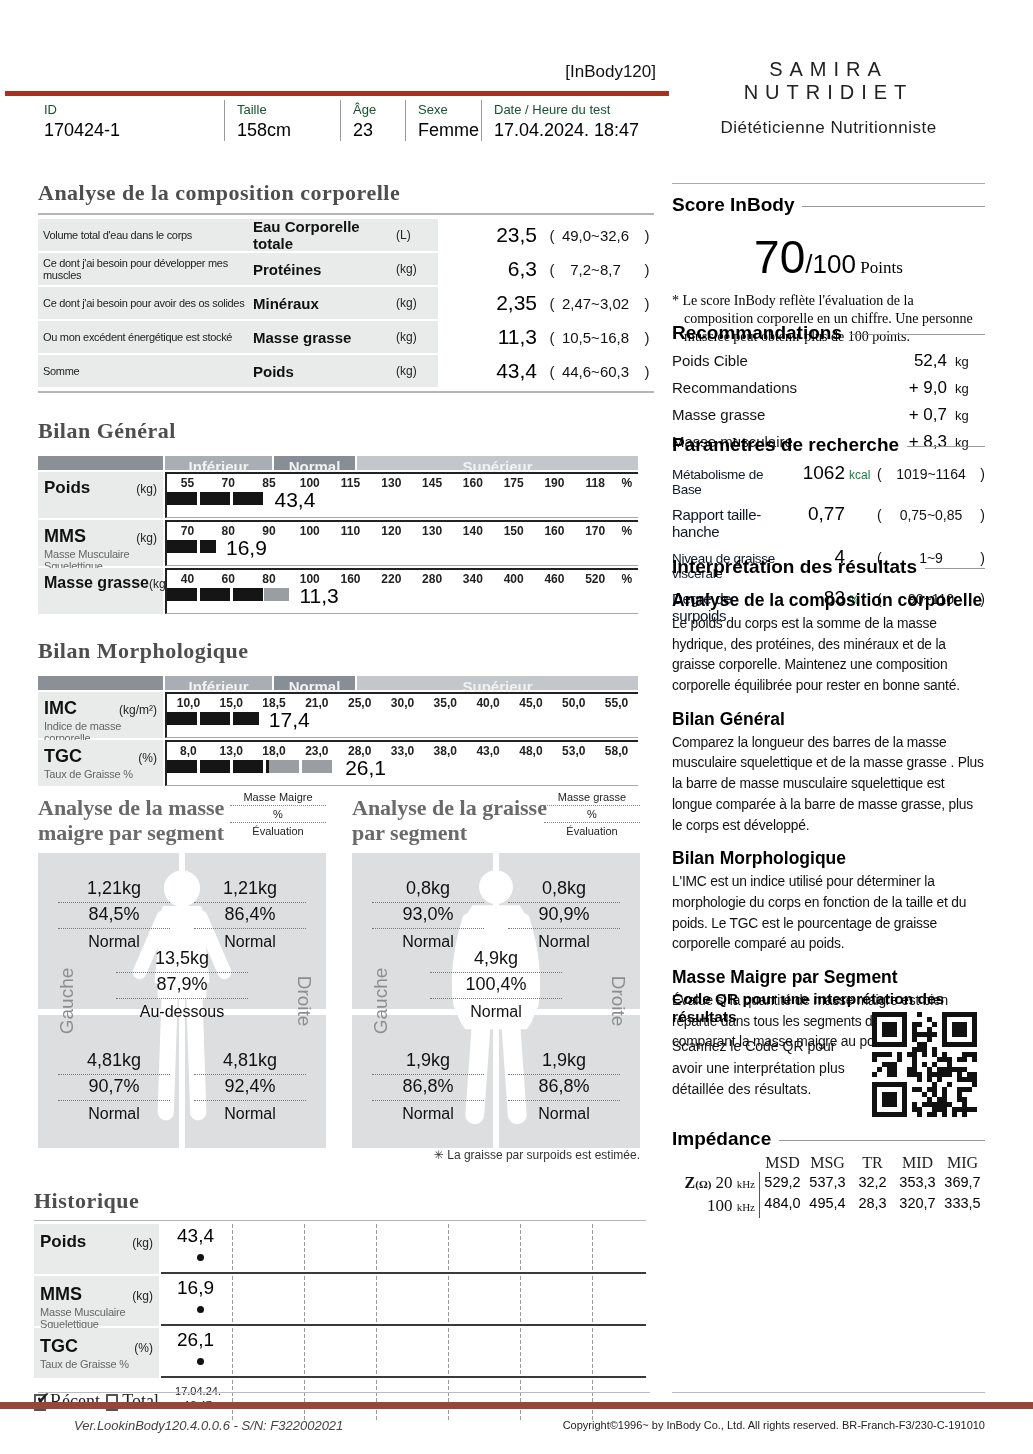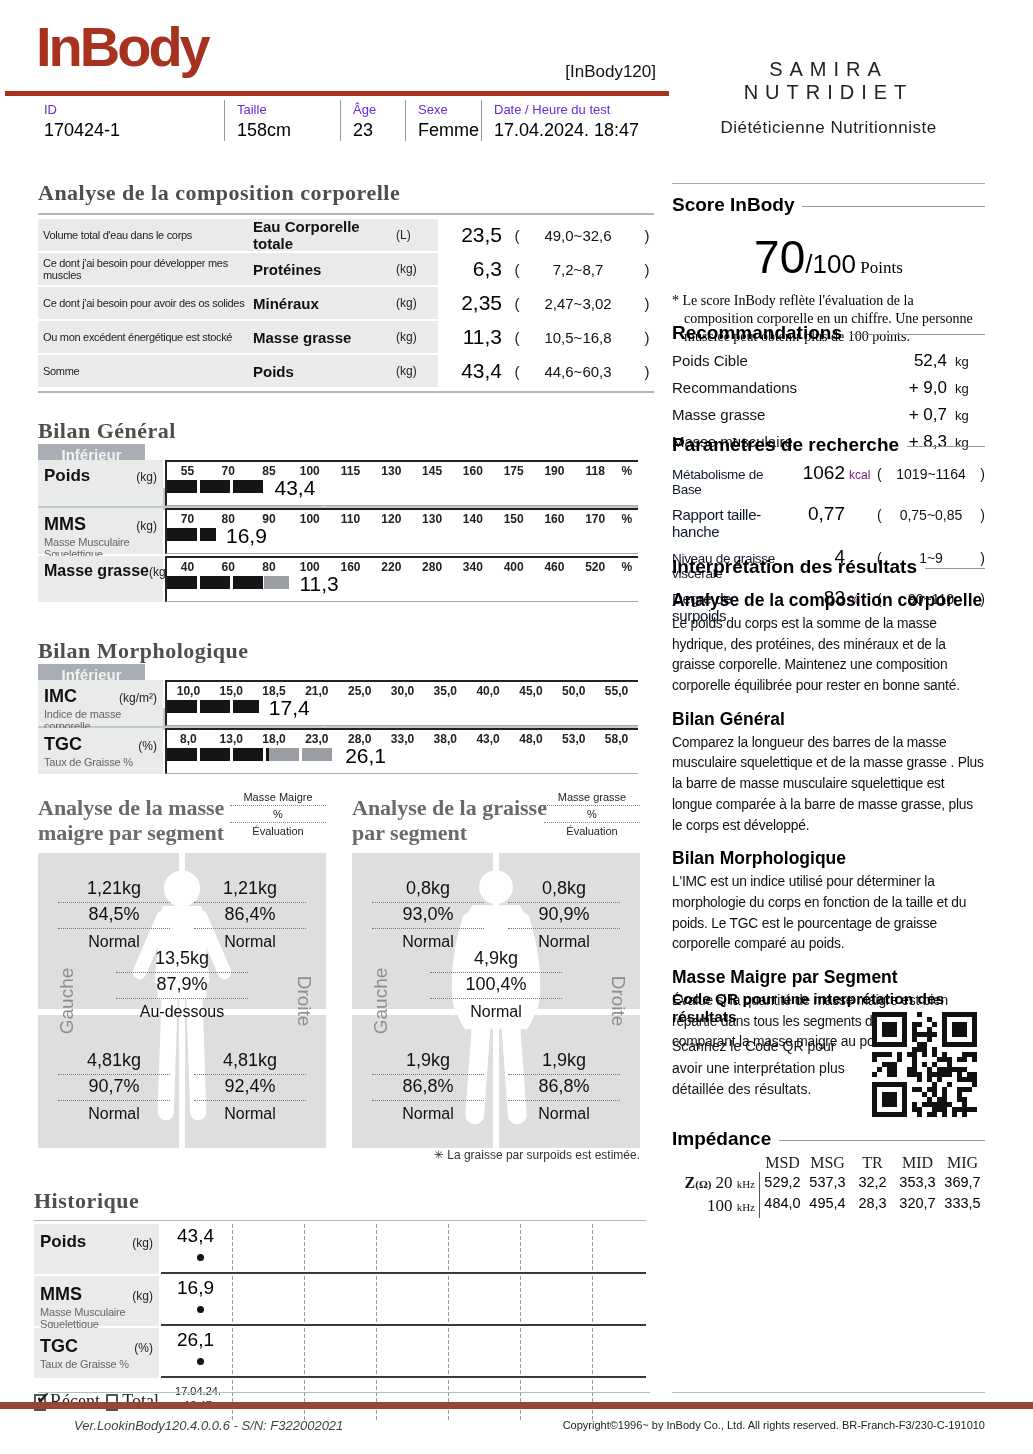--- a/index.html
+++ b/index.html
@@ -6,45 +6,45 @@
   body{font-family:"Liberation Sans",sans-serif;color:#111;}
   .page{position:relative;width:1033px;height:1454px;background:#fff;overflow:hidden;}
 
   
   .logo{position:absolute;left:36px;top:14px;font-size:56px;font-weight:bold;letter-spacing:-3px;color:#a6321f;font-family:"Liberation Sans",sans-serif;}
   .model-tag{position:absolute;left:400px;top:62px;width:256px;text-align:right;font-size:17px;color:#111;}
   .red-rule{position:absolute;left:5px;top:91px;width:664px;height:5px;background:#a6321f;}
   .info-bar{position:absolute;left:38px;top:100px;width:618px;display:flex;}
   .info-cell{padding:2px 0 0 12px;border-left:1px solid #999;}
   .info-cell:first-child{border-left:none;padding-left:6px;}
-  .info-label{font-size:13px;color:#6d28d9;margin-bottom:3px;}
+  .info-label{font-size:13px;color:#14532d;margin-bottom:3px;}
   .info-value{font-size:18px;color:#000;}
   .clinic{position:absolute;left:672px;top:58px;width:313px;text-align:center;}
   .clinic-name{font-size:20px;letter-spacing:7px;word-spacing:14px;color:#222;}
   .clinic-sub{font-size:17px;color:#222;margin-top:14px;letter-spacing:0.5px;}
 
   
   .stitle{font-family:"Liberation Serif",serif;font-weight:bold;font-size:22px;color:#4e4e4e;letter-spacing:0.5px;}
 
   
   .comp{position:absolute;left:38px;top:180px;width:616px;}
   .comp-table{margin-top:7px;border-top:2px solid #b5b5b5;border-bottom:2px solid #b5b5b5;padding:2px 0;}
   .comp-row{display:flex;height:32px;margin:2px 0;align-items:stretch;}
   .c-gray{flex:1;display:flex;align-items:center;background:#e9eaea;}
   .c-desc{width:210px;font-size:11px;color:#222;padding-left:5px;letter-spacing:-0.3px;}
   .c-name{flex:1;font-size:15px;font-weight:bold;color:#111;}
   .c-unit{width:42px;font-size:12px;color:#222;}
   .c-white{width:216px;display:flex;align-items:center;background:#fff;}
-  .c-val{width:64px;text-align:right;font-size:21px;color:#000;}
+  .c-val{width:64px;text-align:right;font-size:21px;color:#000;padding-left:35px;}
   .c-par{width:14px;text-align:center;font-size:15px;color:#222;margin-left:8px;}
   .c-range{flex:1;text-align:center;font-size:15px;color:#111;}
 
   
   .gauge{position:absolute;left:38px;width:600px;}
-  .g-bands{display:flex;height:14px;margin-top:0;flex-direction:column;}
+  .g-bands{display:flex;height:14px;margin-top:12px;}
   .band{color:#f2f2f2;font-weight:bold;font-size:15px;text-align:center;line-height:22px;}
   .band-label{width:125px;background:#8a9096;margin-right:2px;}
   .band-inf{width:107px;background:#a9aeb4;margin-right:2px;}
   .band-norm{width:81px;background:#878e96;margin-right:2px;}
   .band-sup{flex:1;background:#c3c6ca;}
   .g-row{display:flex;height:46px;margin-top:2px;}
   .g-label{width:125px;background:#e9eaea;padding:6px 6px 0 6px;box-sizing:border-box;}
   .g-label-line{display:flex;justify-content:space-between;align-items:baseline;}
   .g-name{font-size:16px;font-weight:bold;color:#111;white-space:nowrap;}
   .g-unit{font-size:12px;color:#222;}
@@ -110,21 +110,21 @@
   .score-note{margin-top:8px;font-family:"Liberation Serif",serif;font-size:14px;line-height:1.3;color:#000;padding-left:12px;text-indent:-12px;}
   .reco-block{position:absolute;left:0;top:322px;width:313px;}
   .reco-row{display:flex;align-items:baseline;margin-top:7px;}
   .reco-label{flex:1;font-size:15px;color:#111;}
   .reco-val{width:70px;text-align:right;font-size:17px;color:#000;}
   .reco-unit{width:30px;font-size:13px;color:#111;padding-left:8px;}
   .param-block{position:absolute;left:0;top:434px;width:313px;}
   .param-row{display:flex;align-items:baseline;margin-top:6px;}
   .param-label{flex:1;font-size:13.5px;letter-spacing:-0.3px;color:#0f172a;}
   .param-val{width:62px;text-align:right;font-size:19px;color:#000;}
-  .param-unit{width:28px;font-size:12px;color:#701a75;padding-left:4px;}
+  .param-unit{width:28px;font-size:12px;color:#15803d;padding-left:4px;}
   .param-range{width:108px;display:flex;justify-content:space-between;font-size:14px;color:#111;}
   .interp-block{position:absolute;left:0;top:556px;width:313px;}
   .interp-h{font-size:17.5px;font-weight:bold;color:#000;margin-top:12px;}
   .interp-p{font-size:13.8px;line-height:1.5;color:#111;margin-top:3px;letter-spacing:-0.2px;}
   .qr-block{position:absolute;left:0;top:990px;width:313px;}
   .qr-title{font-size:15.5px;}
   .qr-body{width:190px;font-size:14px;line-height:1.55;margin-top:10px;color:#111;}
   .qr-box{position:absolute;right:8px;top:22px;width:105px;height:105px;}
   .imp-block{position:absolute;left:0;top:1128px;width:313px;}
   .imp-table{margin-top:4px;font-family:"Liberation Serif",serif;}
@@ -145,21 +145,20 @@
   .foot-line-r{position:absolute;left:672px;top:1392px;width:313px;border-top:1px solid #bbb;}
   .foot-bar{position:absolute;left:0;top:1402px;width:1033px;height:7px;background:#96473a;}
   .foot-ver{position:absolute;left:74px;top:1418px;font-size:13px;font-style:italic;color:#444;}
   .foot-copy{position:absolute;right:48px;top:1419px;font-size:11px;color:#222;}
 </style>
 </head>
 <body>
 
 <div class="page">
 
-  <div class="logo">InBody</div>
   <div class="model-tag">[InBody120]</div>
   <div class="red-rule"></div>
 
   <div class="info-bar">
     <div class="info-cell" style="width:180px">
       <div class="info-label">ID</div>
       <div class="info-value">170424-1</div>
     </div>
     <div class="info-cell" style="width:103px">
       <div class="info-label">Taille</div>

